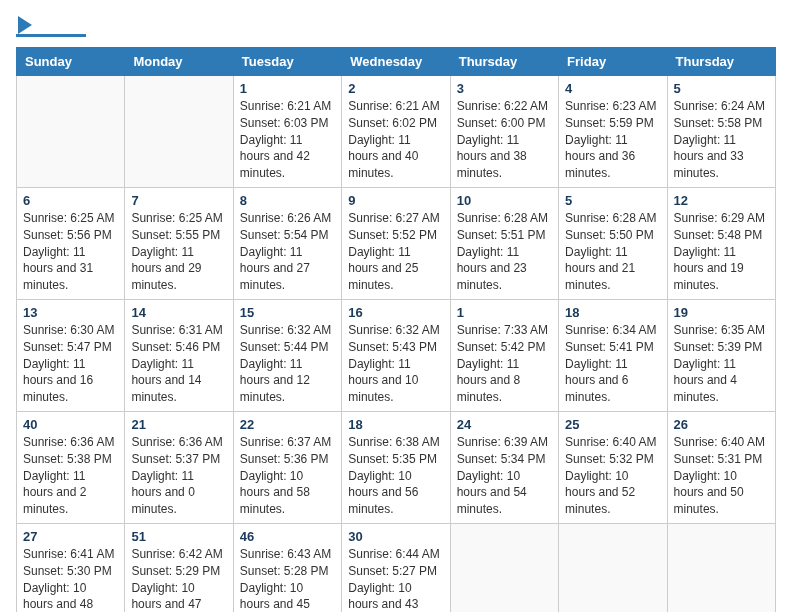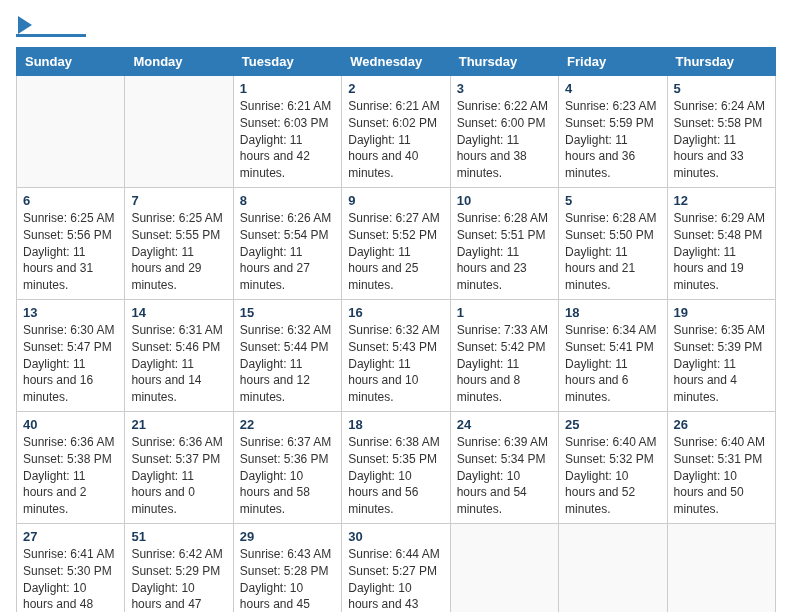--- a/index.html
+++ b/index.html
@@ -301,21 +301,21 @@
 Sunset: 5:30 PM
 Daylight: 10 hours and 48 minutes.</div>
         </td>
         <td>
           <span class="day-num">51</span>
           <div class="day-info">Sunrise: 6:42 AM
 Sunset: 5:29 PM
 Daylight: 10 hours and 47 minutes.</div>
         </td>
         <td>
-          <span class="day-num">29</span>
+          <span class="day-num">46</span>
           <div class="day-info">Sunrise: 6:43 AM
 Sunset: 5:28 PM
 Daylight: 10 hours and 45 minutes.</div>
         </td>
         <td>
           <span class="day-num">30</span>
           <div class="day-info">Sunrise: 6:44 AM
 Sunset: 5:27 PM
 Daylight: 10 hours and 43 minutes.</div>
         </td>

